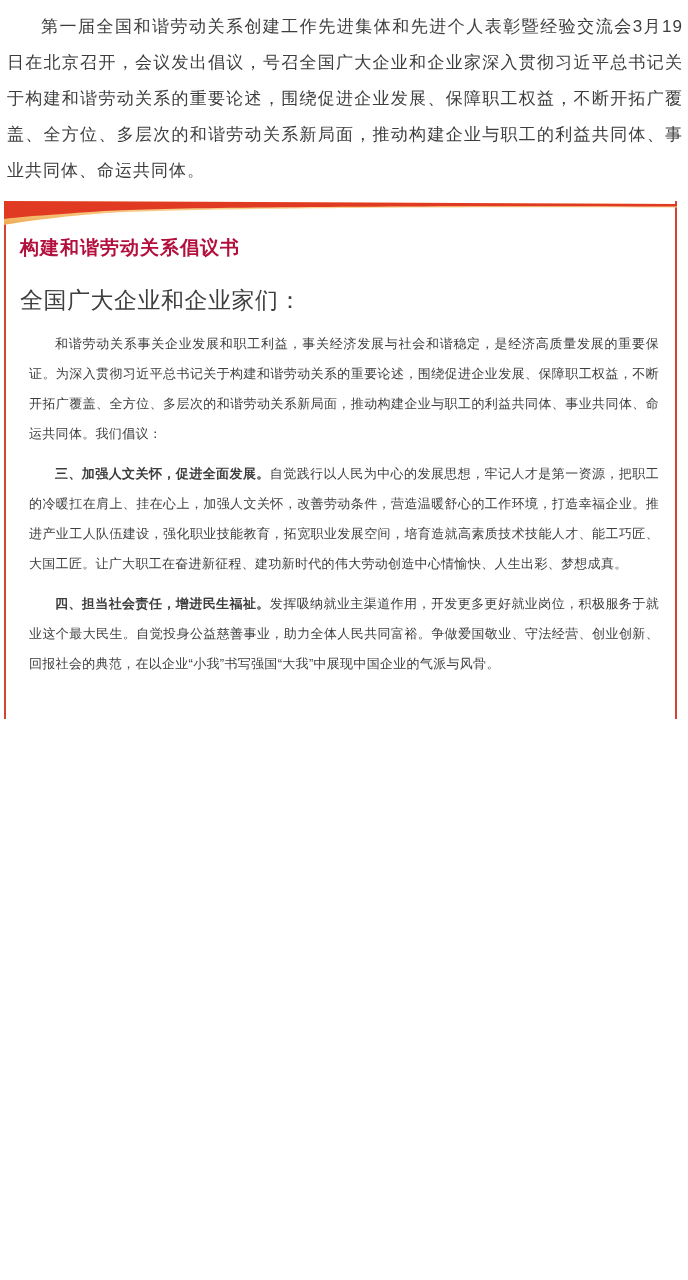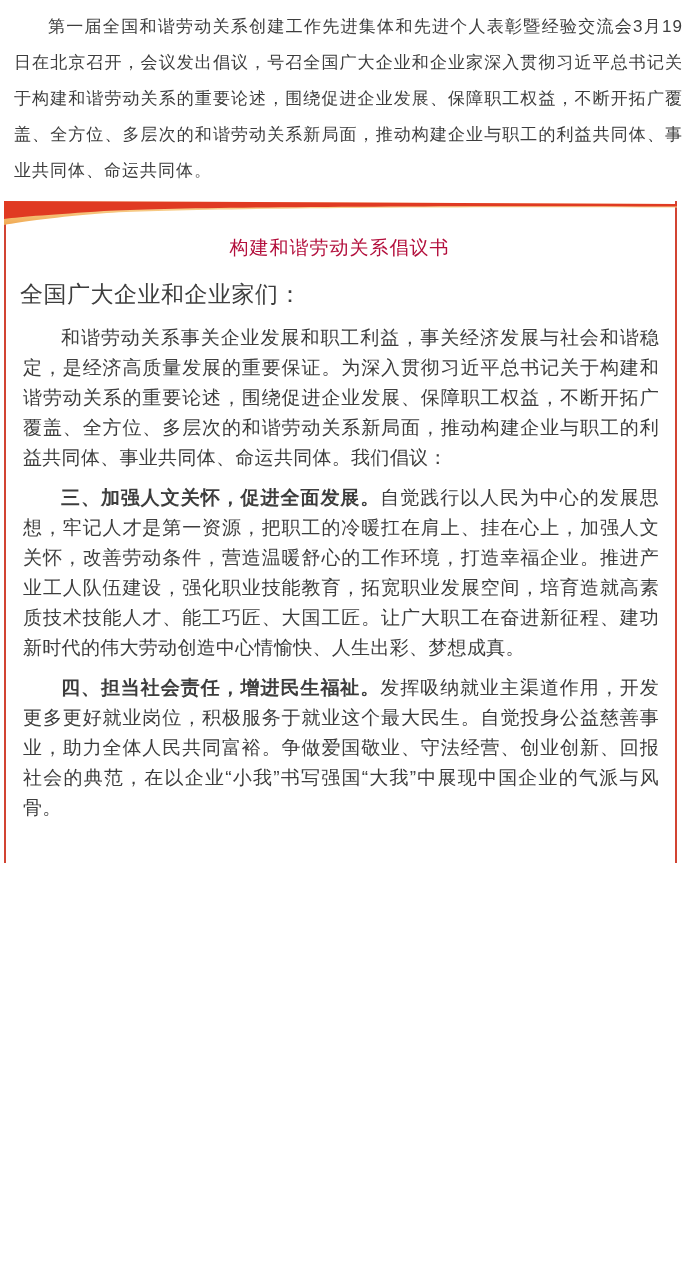--- a/index.html
+++ b/index.html
@@ -3,45 +3,45 @@
 <meta charset="utf-8">
 <style>
   html,body{margin:0;padding:0;}
   body{
     width:688px;height:1280px;overflow:hidden;background:#ffffff;
     font-family:"Liberation Sans","DejaVu Sans",sans-serif;
     color:#3d3d3d;
   }
   
   .intro{
-    padding:9px 5px 0 14px;
+    padding:9px 5px 0 7px;
     font-size:17px;line-height:36px;letter-spacing:1px;
     text-align:justify;text-indent:2em;color:#3d3d3d;
   }
   
   .card{
     position:relative;
     margin:12px 11px 0 4px;
     background:#ffffff;
     border-left:2px solid #d24433;
     border-right:2px solid #d24433;
     padding:34px 16px 30px 14px;
   }
   .decor{position:absolute;left:-2px;right:-2px;height:24px;display:block;}
   .decor.top{top:0;}
   .card-title{
-    text-align:center;font-size:19px;font-weight:normal;color:#b30f3c;
-    letter-spacing:1px;line-height:26px;margin:0 0 18px 0;
+    text-align:left;font-size:19px;font-weight:bold;color:#b30f3c;
+    letter-spacing:1px;line-height:26px;margin:0 0 24px 0;
   }
   .salutation{
     font-size:23px;line-height:30px;letter-spacing:.5px;margin:0 0 14px 0;
   }
   .para{
-    font-size:19px;line-height:30px;letter-spacing:.3px;
-    text-align:justify;text-indent:2em;margin:0 0 10px 3px;color:#3d3d3d;
+    font-size:13px;line-height:30px;letter-spacing:.3px;
+    text-align:justify;text-indent:2em;margin:0 0 10px 9px;color:#3d3d3d;
   }
   .para .lead{font-weight:bold;}
 </style>
 </head>
 <body>
 
 <div class="intro">第一届全国和谐劳动关系创建工作先进集体和先进个人表彰暨经验交流会3月19日在北京召开，会议发出倡议，号召全国广大企业和企业家深入贯彻习近平总书记关于构建和谐劳动关系的重要论述，围绕促进企业发展、保障职工权益，不断开拓广覆盖、全方位、多层次的和谐劳动关系新局面，推动构建企业与职工的利益共同体、事业共同体、命运共同体。</div>
 
 <div class="card">
 

